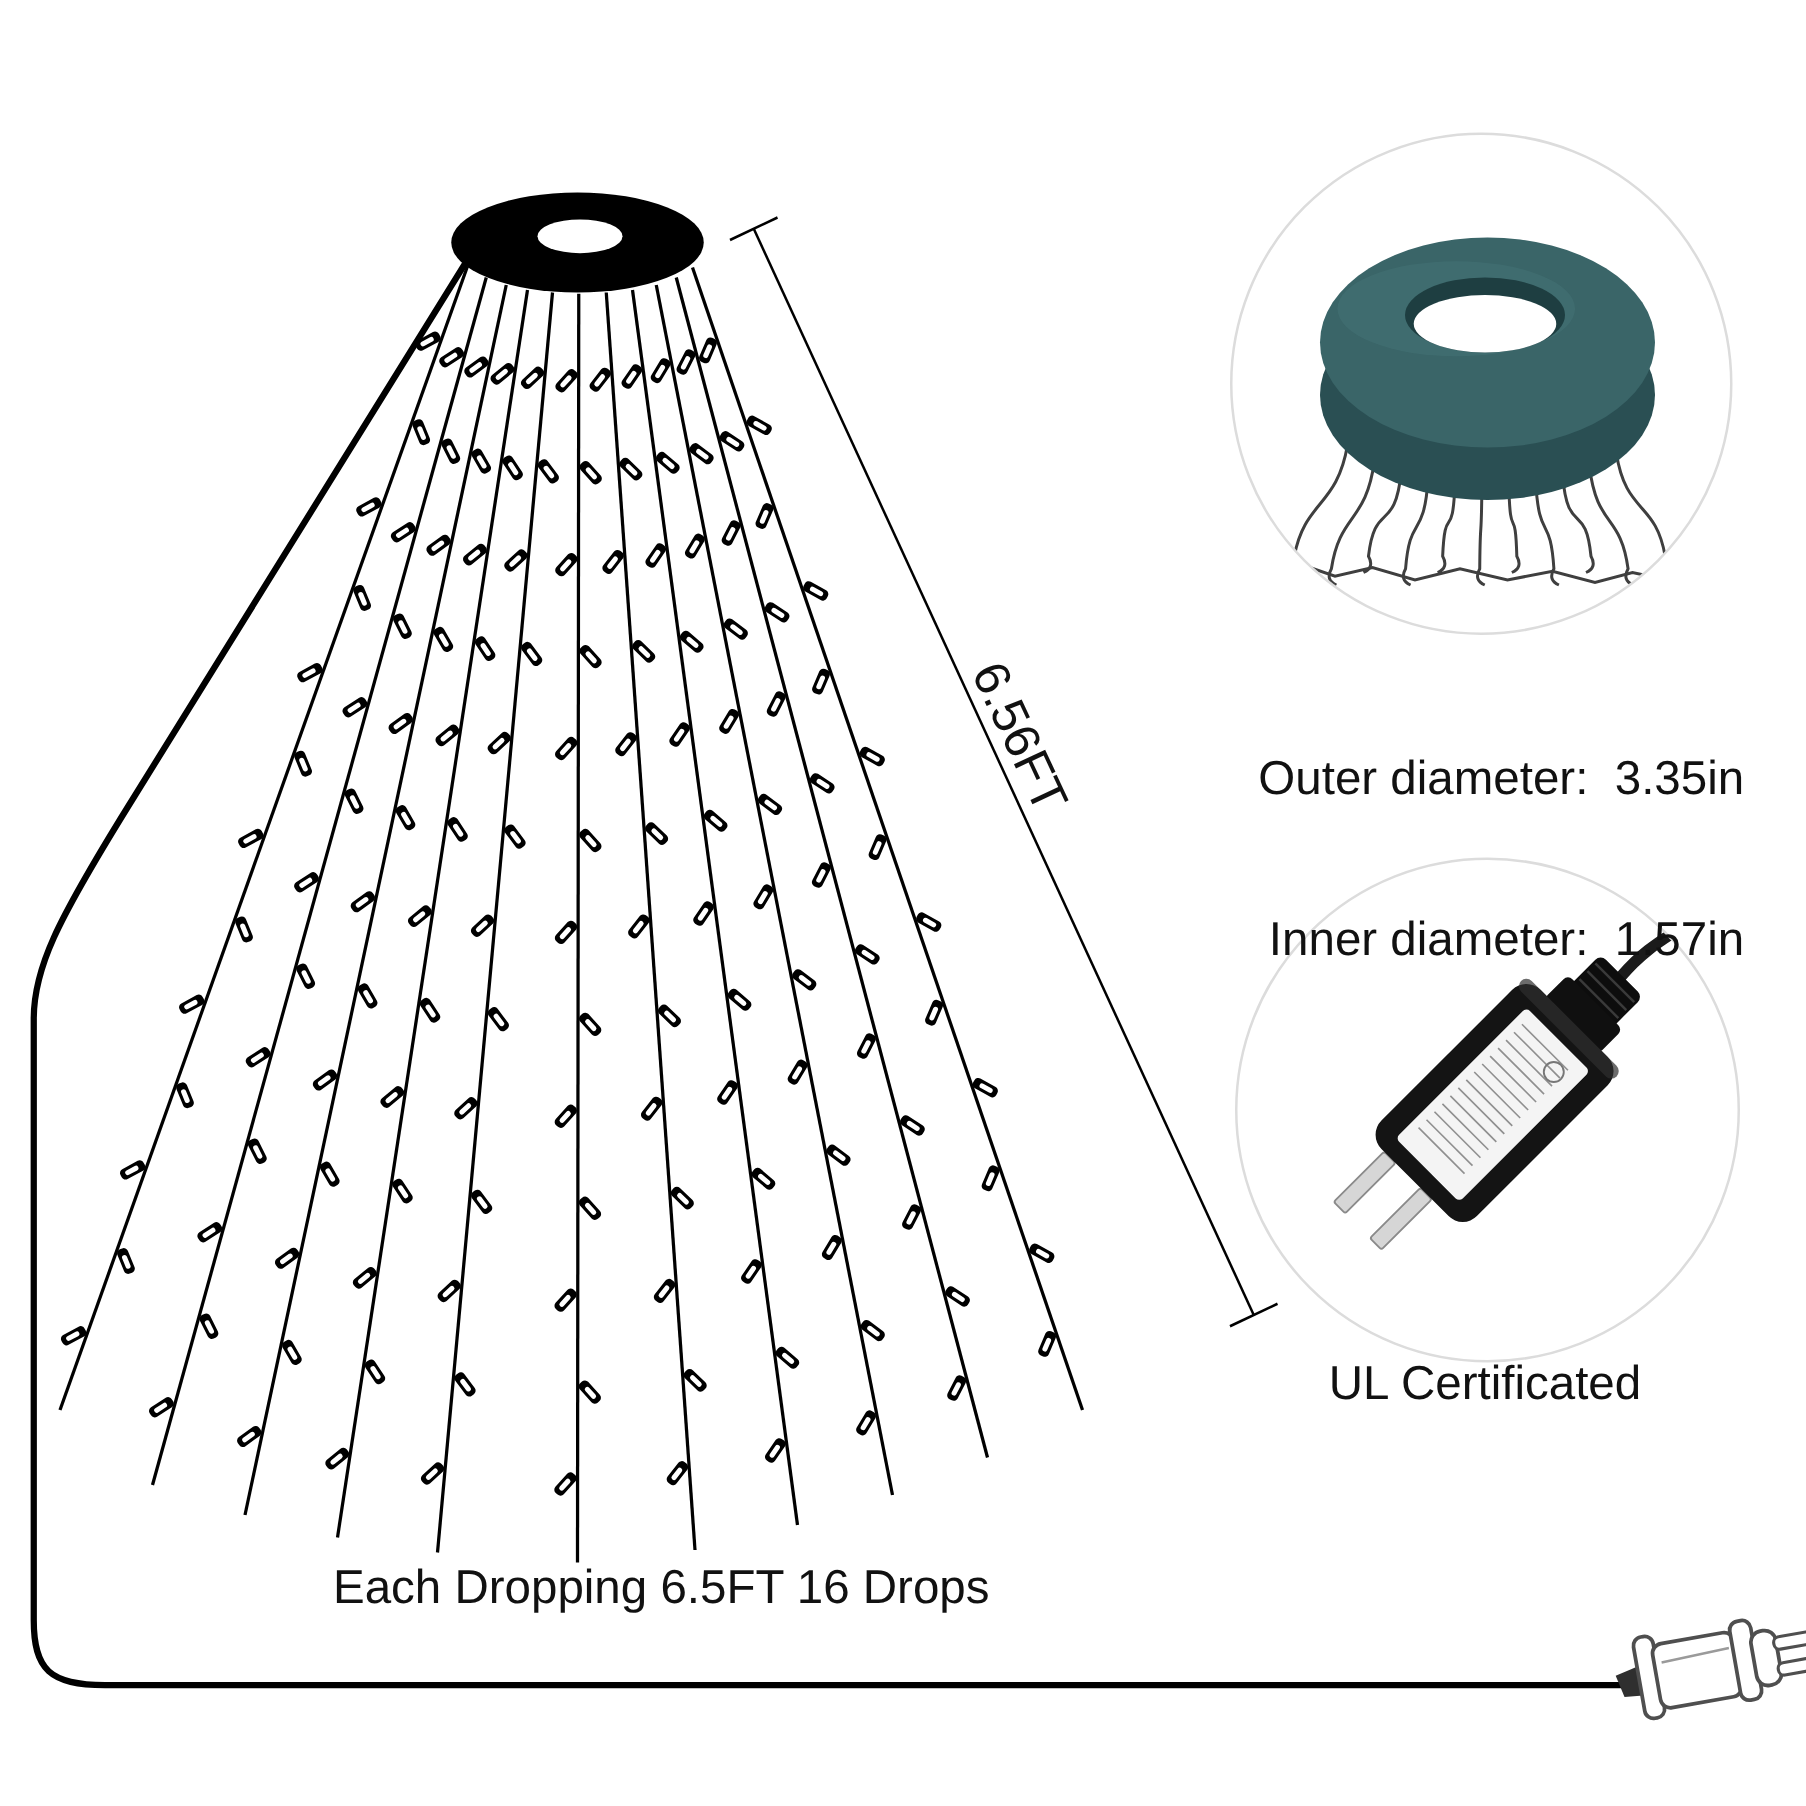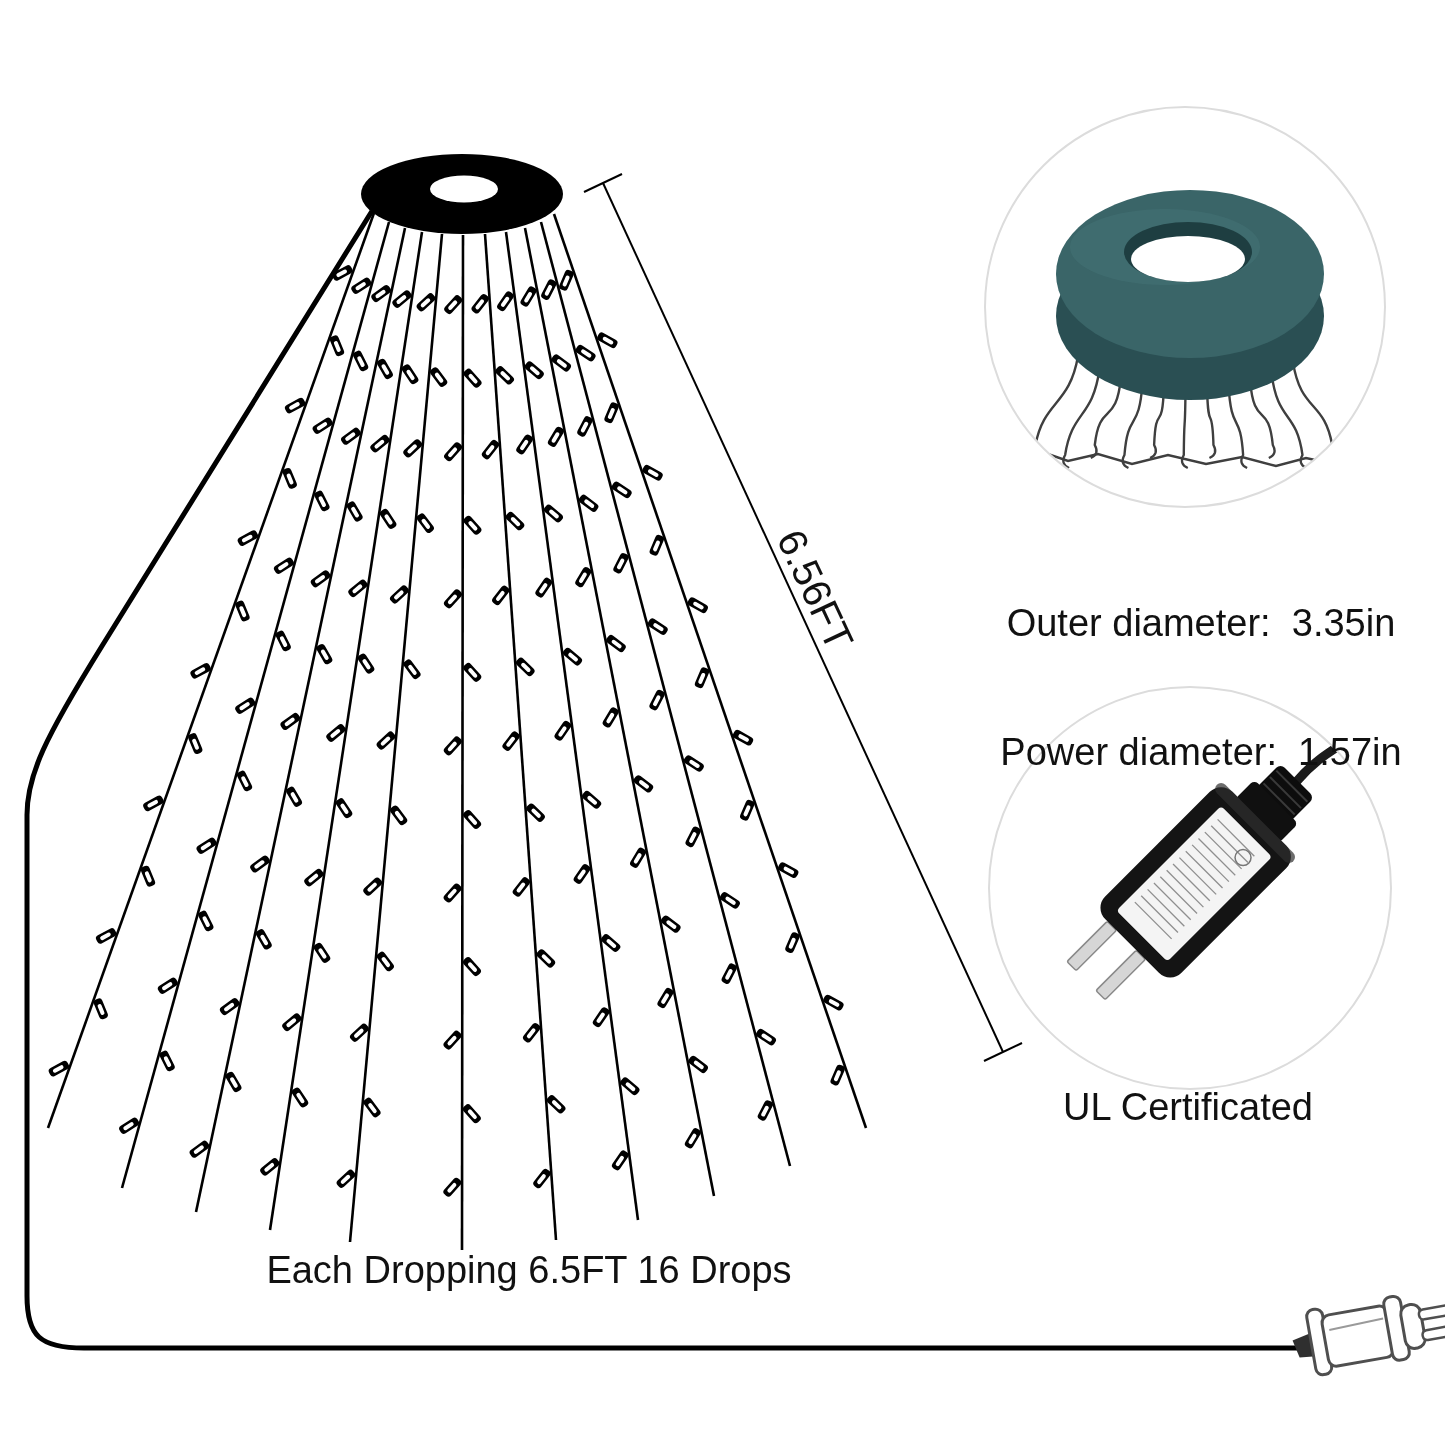--- a/index.html
+++ b/index.html
@@ -1,21 +1,21 @@
 <!DOCTYPE html>
 <html><head>
 <meta charset="utf-8">
 <style>
   html,body{margin:0;padding:0;background:#fff;}
   #stage{position:relative;width:1445px;height:1445px;background:#fff;overflow:hidden;
          font-family:"Liberation Sans",sans-serif;}
   #art{position:absolute;left:0;top:0;}
   .label{position:absolute;font-size:38px;color:#111;white-space:pre;line-height:1.12;}
   .center{transform:translateX(-50%);}
-  .diam{text-align:center;line-height:43px;}
+  .diam{text-align:right;line-height:43px;}
   #drop-length-label{left:815px;top:590px;font-size:40px;
         transform:translate(-50%,-50%) rotate(65deg);}
 </style>
 </head>
 <body>
 
 <div id="stage">
   <svg id="art" width="1445" height="1445" viewBox="0 0 1445 1445">
     <g id="g-cord">
         <path d="M 372 211 L 102 646 C 45 738 27 775 27 815 L 27 1296 C 27 1336 40 1348 84 1348 L 1302 1348" fill="none" stroke="#000000" stroke-width="5" stroke-linejoin="round"></path>
@@ -689,17 +689,17 @@
       </g>
   </svg>
 
   <div class="label" id="drop-length-label">6.56FT</div>
 
   <div class="label center" style="left:514px;top:1249px;margin-left:15px;">Each Dropping 6.5FT 16 Drops</div>
 
 
   <div class="label center diam" style="left:1201px;top:516px;">
     <div>Outer diameter:  3.35in</div>
-    <div>Power diameter:  1.57in</div>
+    <div>Inner diameter:  1.57in</div>
   </div>
 
   <div class="label center" style="left:1188px;top:1086px;">UL Certificated</div>
 </div>
 
 </body></html>

